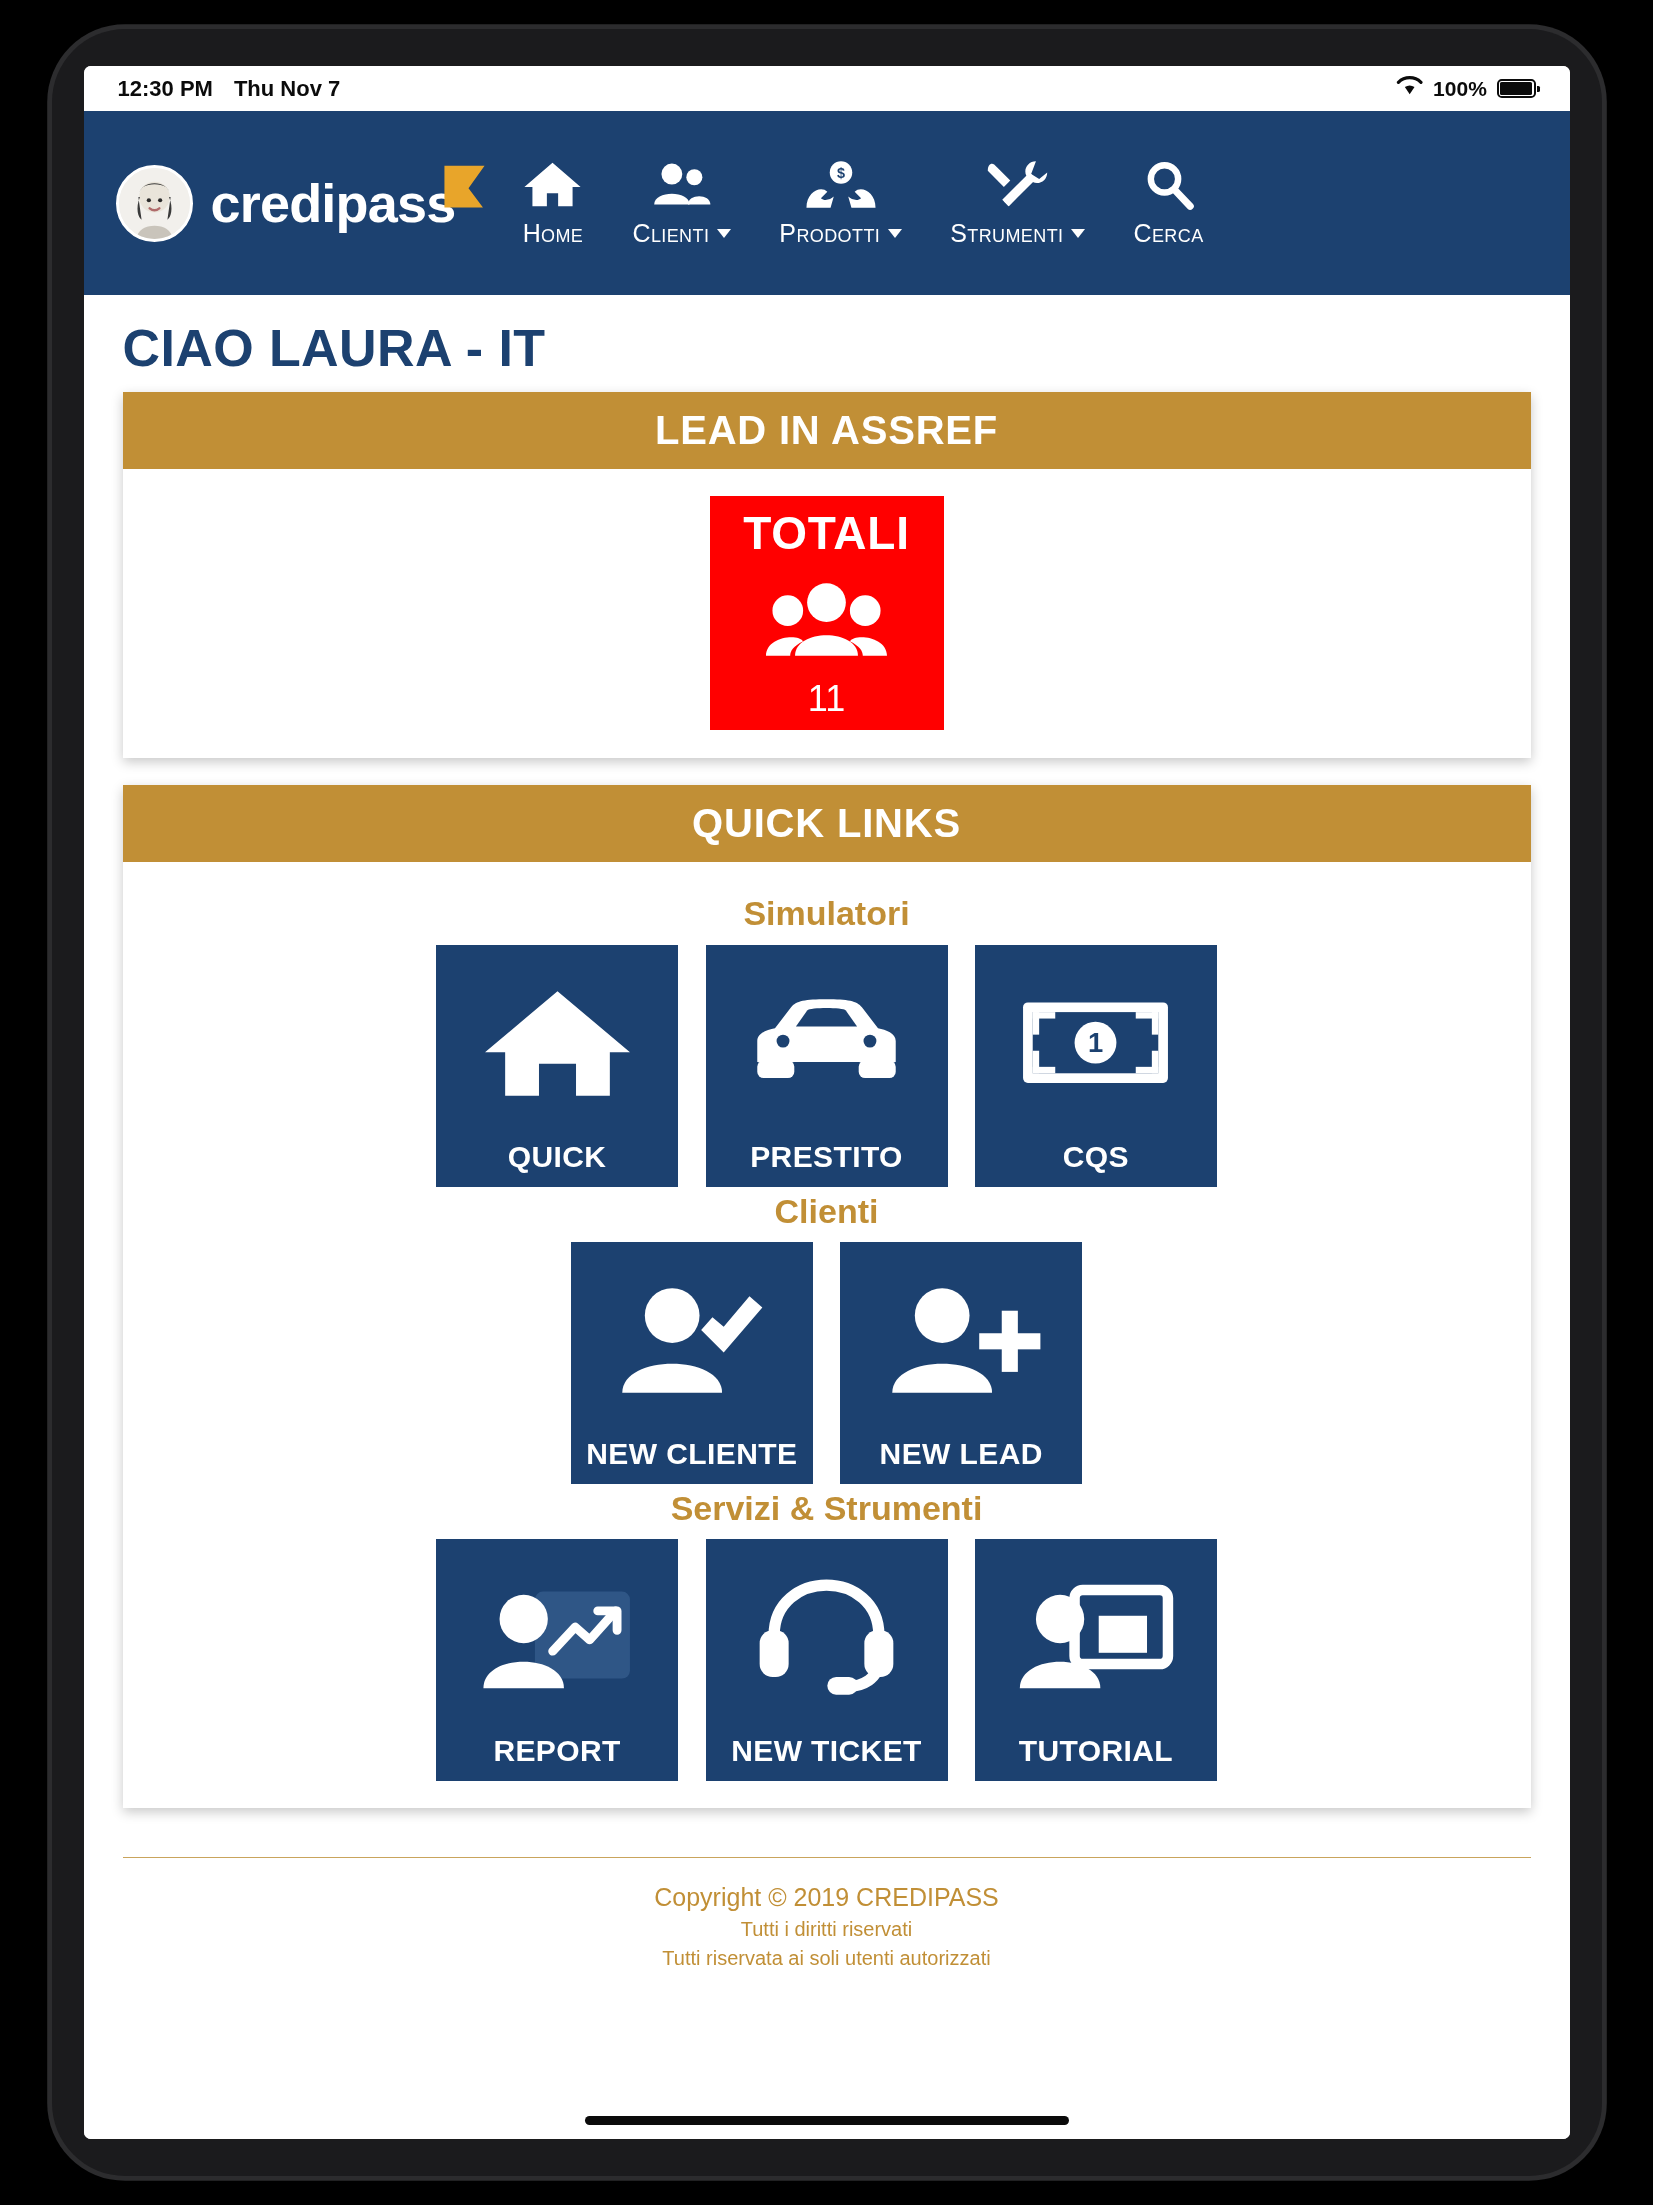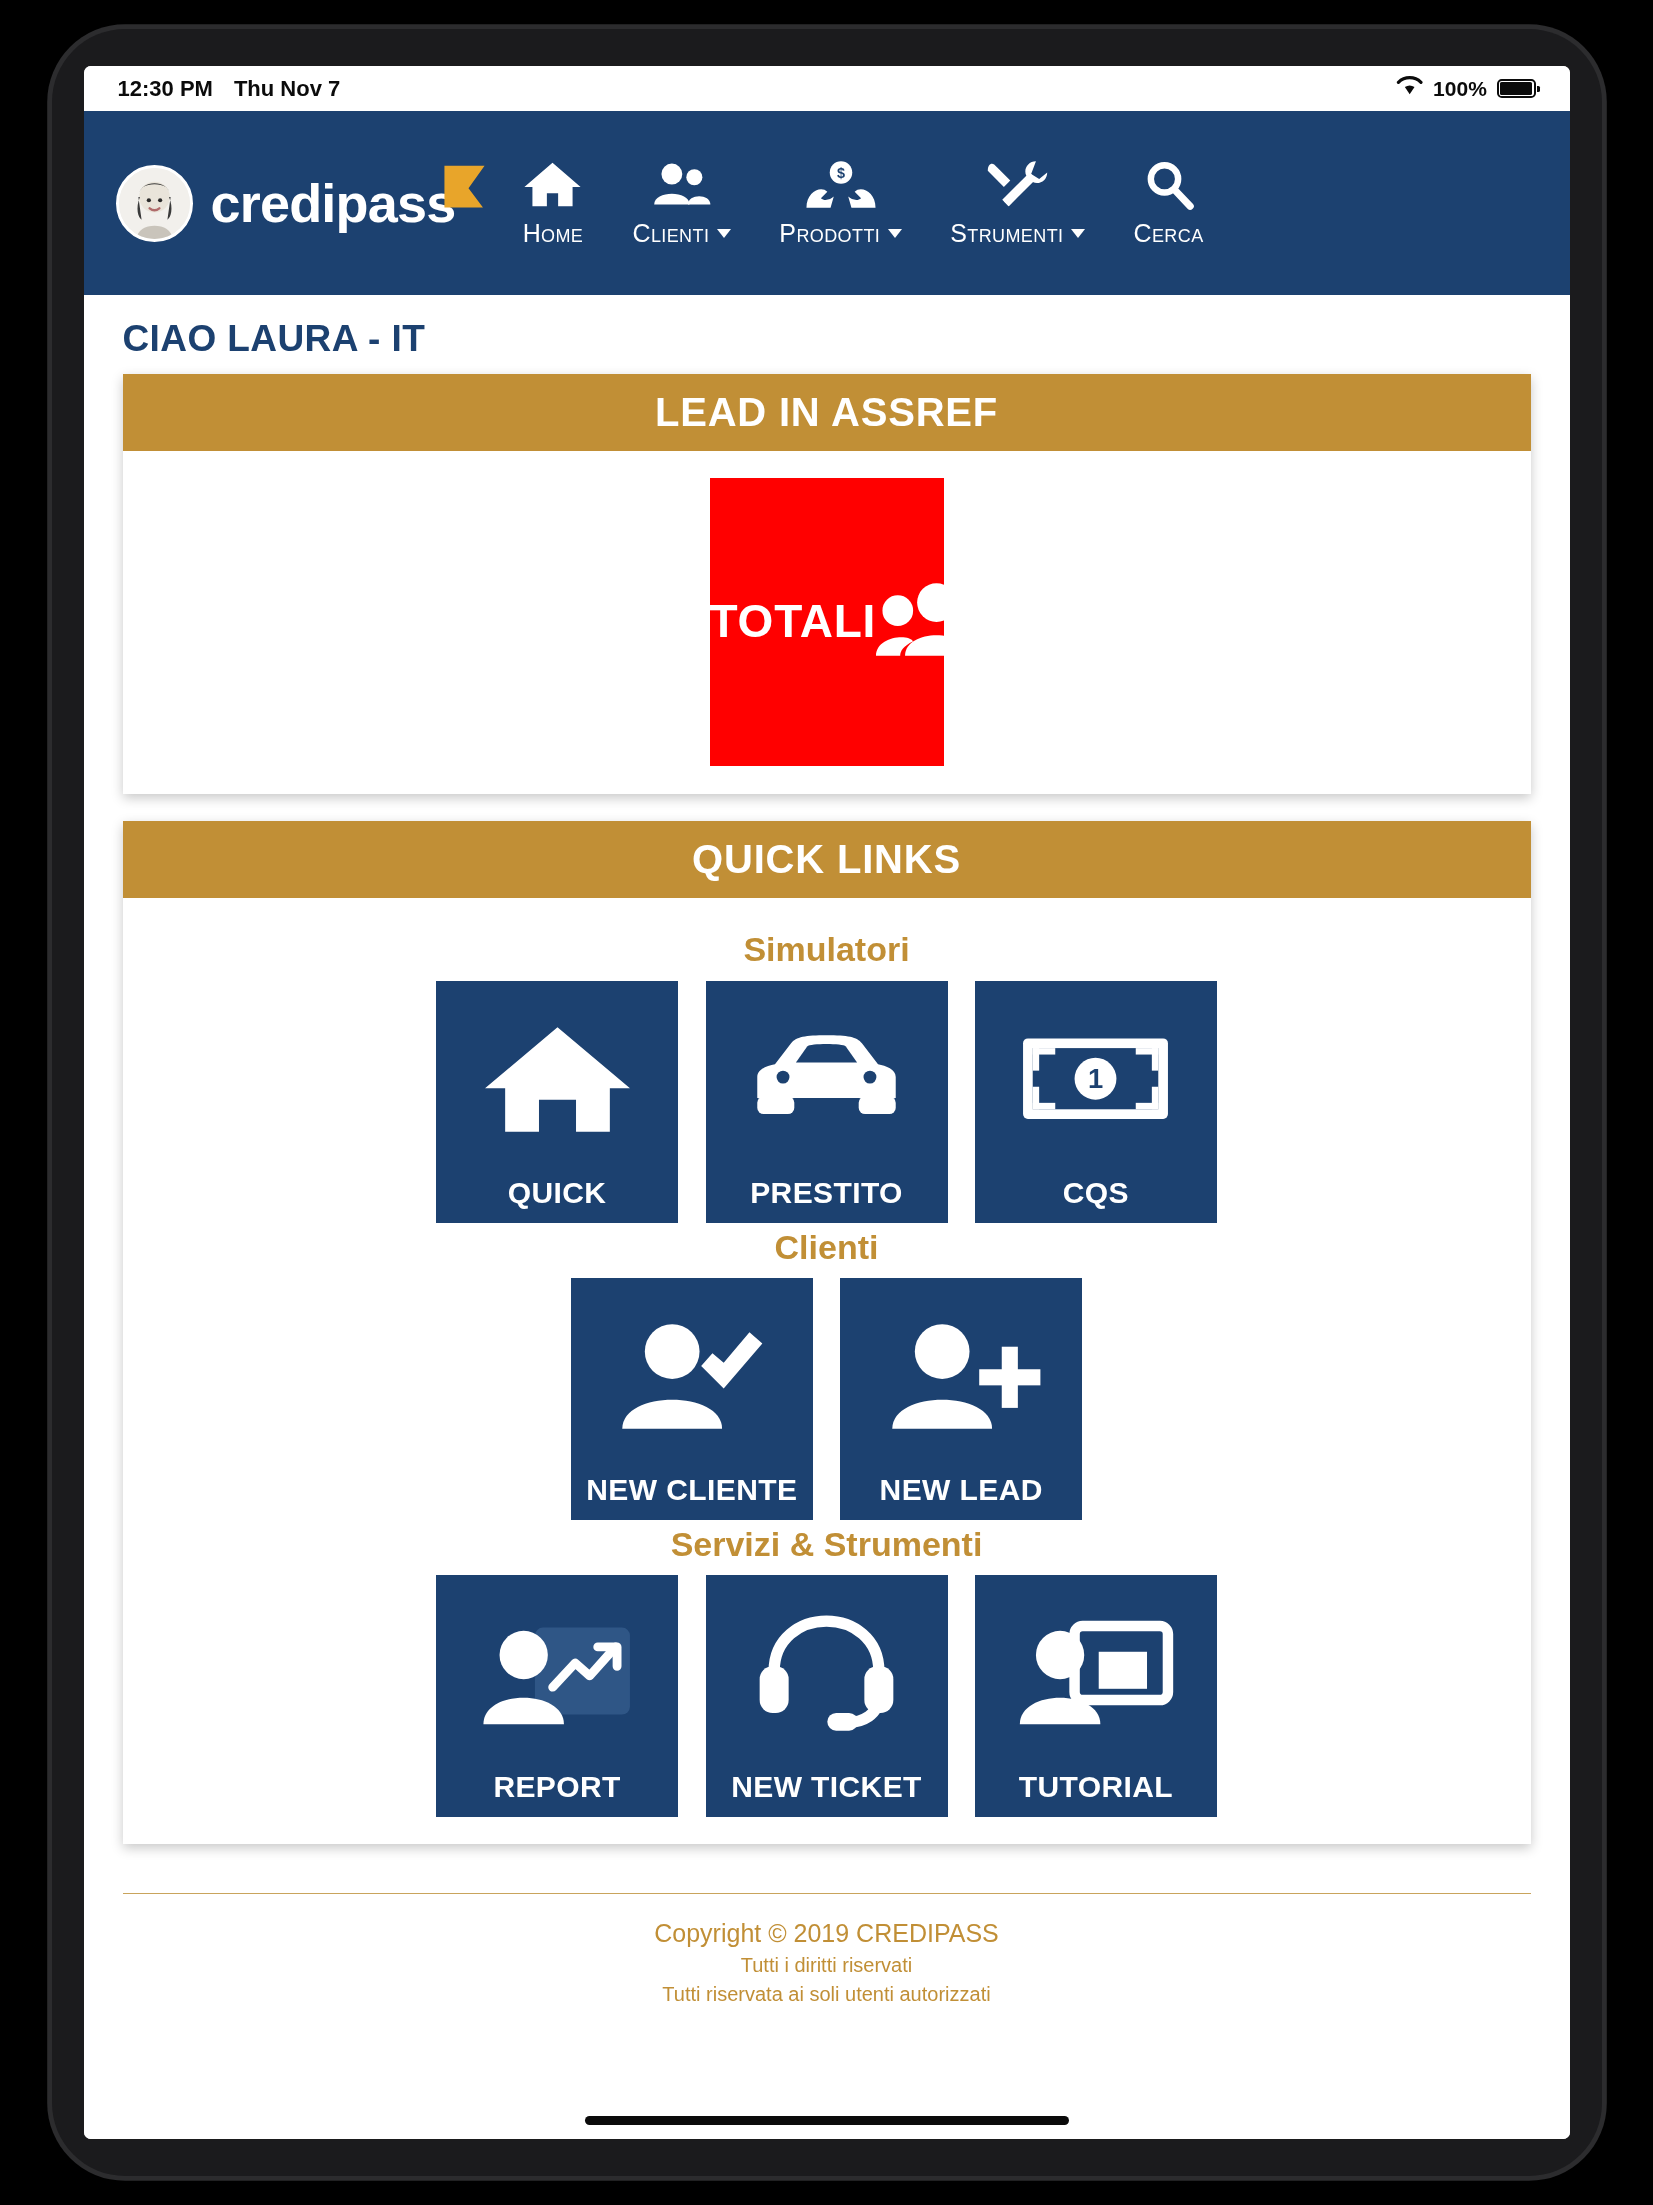--- a/index.html
+++ b/index.html
@@ -131,21 +131,21 @@
   .page {
     flex: 1;
     background: #ffffff;
     overflow: hidden;
     display: flex;
     flex-direction: column;
     padding: 0 0 0 0;
   }
   .greeting {
     color: #1c4170;
-    font-size: 37px;
+    font-size: 52px;
     font-weight: bold;
     padding: 22.6px 0 14.5px 39px;
     letter-spacing: 0.4px;
   }
 
   .card {
     margin: 0 39px 27.4px 39px;
     background: #ffffff;
     box-shadow: 0 4px 11.3px rgba(0,0,0,0.22);
   }
@@ -156,24 +156,25 @@
     font-size: 40px;
     font-weight: bold;
     letter-spacing: 0.8px;
     padding: 16px 0;
   }
   .card-body { padding: 27.4px 0 27.4px 0; }
 
   
   .lead-wrap { display: flex; justify-content: center; }
   .lead-tile {
-    width: 234px; height: 288px;
+    width: 234px; height: 234px;
     background: #ff0000;
     color: #ffffff;
     display: flex;
+    flex-direction: column;
     align-items: center;
     justify-content: space-between;
     padding: 9.7px 0 13px 0;
     cursor: pointer;
   }
   .lead-title { font-size: 46px; font-weight: bold; letter-spacing: 0.8px; }
   .lead-count { font-size: 36px; font-weight: normal; line-height: 1; }
 
   
   .section-label {

